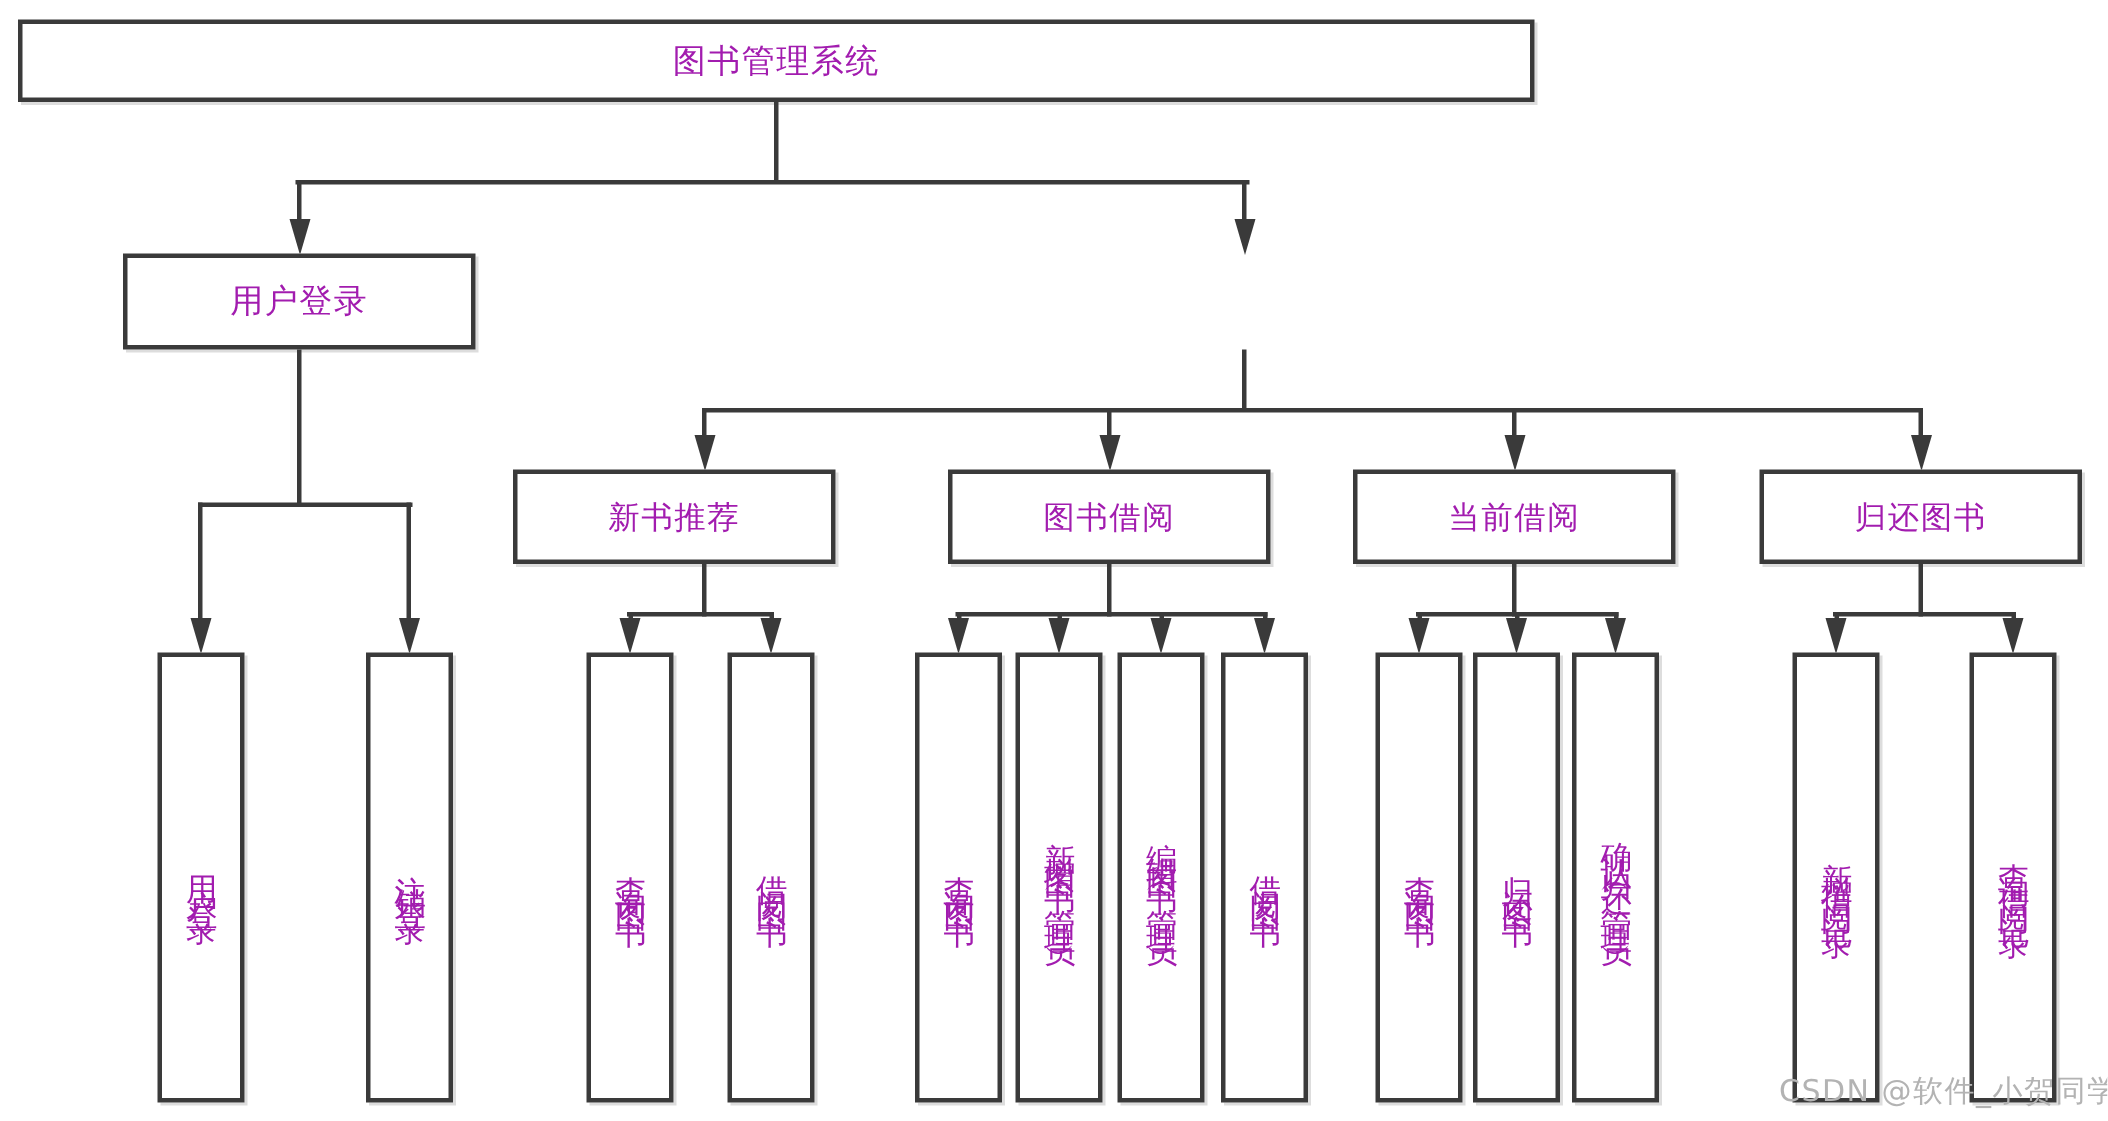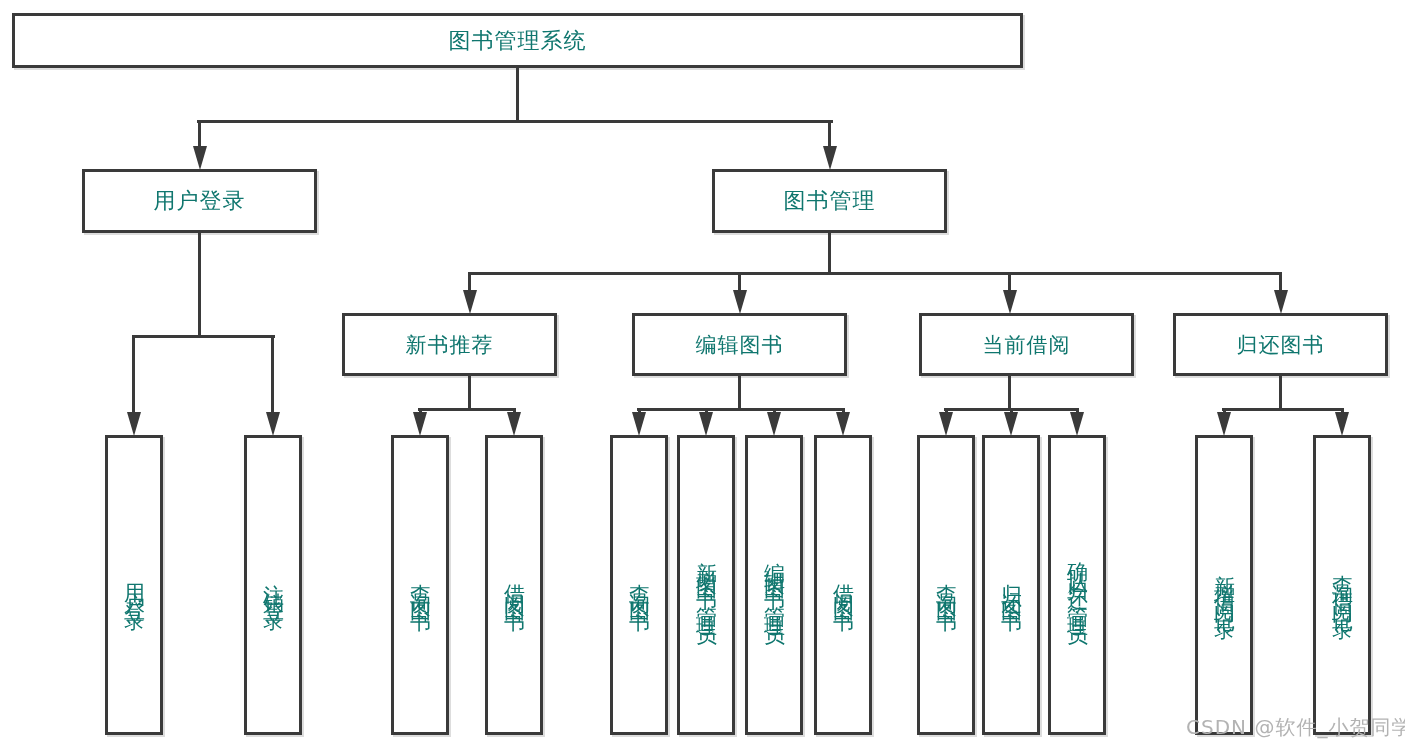--- a/index.html
+++ b/index.html
@@ -9,21 +9,21 @@
     background:#ffffff;
     font-family:"DejaVu Sans","Liberation Sans",sans-serif;
     overflow:hidden;
   }
   .box{
     position:absolute;
     box-sizing:border-box;
     background:#ffffff;
     border:3px solid #3a3a3a;
     display:flex;align-items:center;justify-content:center;
-    color:#0f766e;
+    color:#a21caf;
     box-shadow:2px 2px 0 rgba(120,120,120,0.25);
   }
   .hbox{font-size:22px;letter-spacing:1px;}
   .root{left:12px;top:13px;width:1011px;height:55px;}
   .l1{top:169px;width:235px;height:64px;}
   .l2{top:313px;width:215px;height:63px;font-size:21px;}
   .vbox{
     top:435px;width:58px;height:300px;
     writing-mode:vertical-rl;text-orientation:mixed;
     font-size:21px;letter-spacing:9px;line-height:1;
@@ -55,23 +55,20 @@
   <div class="vl" style="left:516px;top:66px;height:56px;"></div>
   <div class="hl" style="left:197px;top:120px;width:636px;"></div>
   <div class="vl" style="left:198px;top:120px;height:30px;"></div>
   <div class="ah" style="left:193px;top:146px;"></div>
   <div class="vl" style="left:828px;top:120px;height:30px;"></div>
   <div class="ah" style="left:823px;top:146px;"></div>
 
   <div class="box hbox l1" style="left:82px;">
     <span>用户登录</span>
   </div>
-  <div class="box hbox l1" style="left:712px;">
-    <span>图书管理</span>
-  </div>
 
   <div class="vl" style="left:198px;top:233px;height:104px;"></div>
   <div class="hl" style="left:132px;top:335px;width:143px;"></div>
   <div class="vl" style="left:132px;top:335px;height:80px;"></div>
   <div class="ah" style="left:127px;top:412px;"></div>
   <div class="vl" style="left:271px;top:335px;height:80px;"></div>
   <div class="ah" style="left:266px;top:412px;"></div>
 
   <div class="vl" style="left:828px;top:233px;height:41px;"></div>
   <div class="hl" style="left:468px;top:272px;width:814px;"></div>
@@ -81,23 +78,23 @@
   <div class="ah" style="left:733px;top:290px;"></div>
   <div class="vl" style="left:1008px;top:272px;height:22px;"></div>
   <div class="ah" style="left:1003px;top:290px;"></div>
   <div class="vl" style="left:1279px;top:272px;height:22px;"></div>
   <div class="ah" style="left:1274px;top:290px;"></div>
 
   <div class="box hbox l2" style="left:342px;">
     <span>新书推荐</span>
   </div>
   <div class="box hbox l2" style="left:632px;">
-    <span>编辑图书</span>
+    <span>图书借阅</span>
   </div>
-  <div class="box hbox l2" style="left:902px;margin-left:17px;">
+  <div class="box hbox l2" style="left:902px;">
     <span>当前借阅</span>
   </div>
   <div class="box hbox l2" style="left:1173px;">
     <span>归还图书</span>
   </div>
 
   <div class="vl" style="left:468px;top:376px;height:35px;"></div>
   <div class="hl" style="left:418px;top:408px;width:98px;"></div>
   <div class="vl" style="left:419px;top:408px;height:8px;"></div>
   <div class="ah" style="left:413px;top:412px;"></div>

